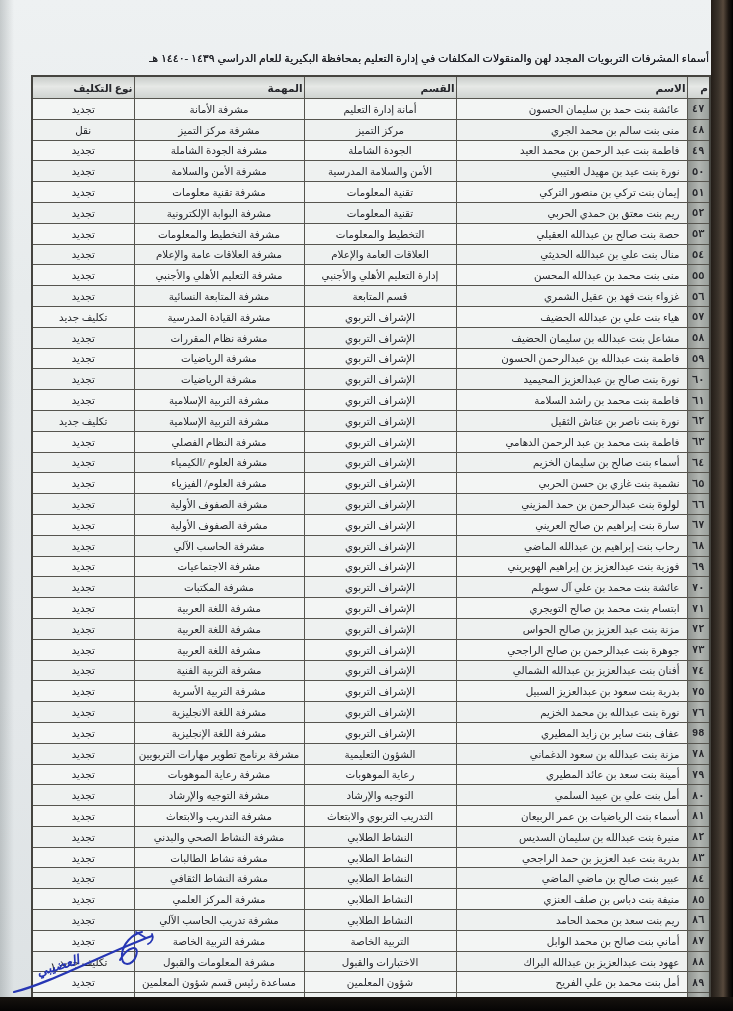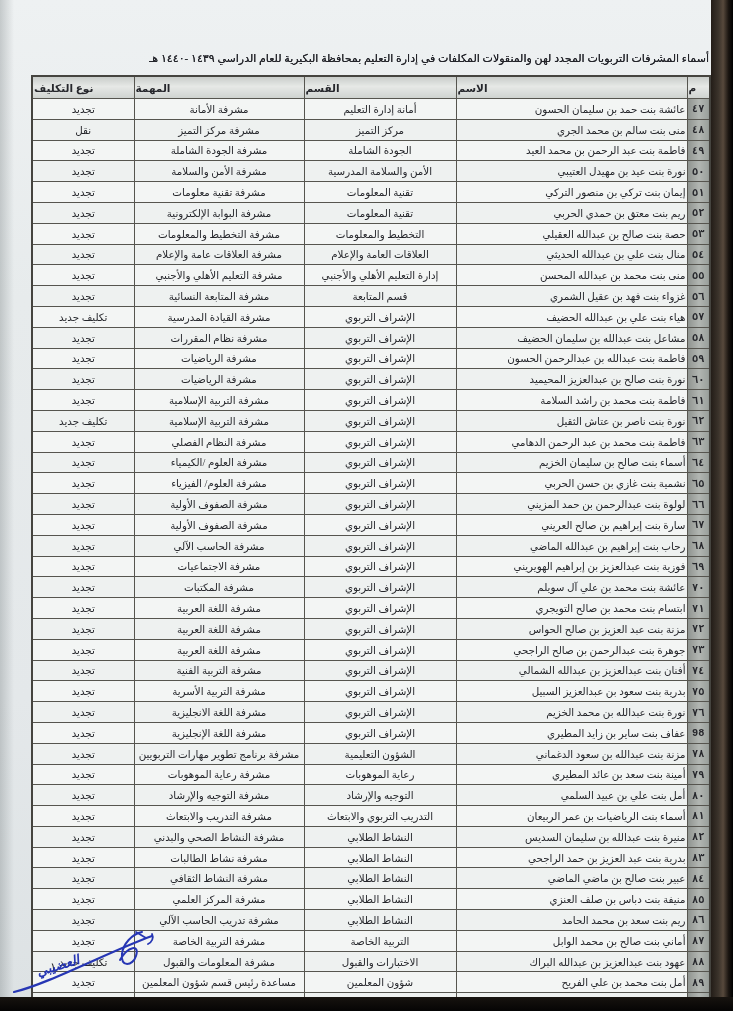--- a/index.html
+++ b/index.html
@@ -40,31 +40,31 @@
     background:#f4f6f5;
   }
   table.roster th,table.roster td{
     border:1px solid #56554f;
     overflow:hidden;white-space:nowrap;
     color:#26272c;
   }
   table.roster th{
     height:19px;font-size:10.5px;font-weight:bold;
     background:linear-gradient(180deg,#c9cdca 0%,#e6e8e6 45%,#cfd3d0 100%);
-    text-align:left;
+    text-align:right;
     margin-top:14px;
   }
   table.roster td{height:17.8px;font-size:10.3px;}
   td.c-num{
     text-align:center;font-size:9.5px;font-weight:bold;color:#1e1f24;
     background:linear-gradient(90deg,#8e938f 0%,#b2b6b2 55%,#9aa09c 100%);
     font-family:Liberation Mono, monospace;
   }
   th.h-num{background:linear-gradient(180deg,#b9bdba 0%,#d8dbd8 50%,#b4b8b5 100%);}
-  td.c-name{text-align:right;padding-right:1px;background:#f3f5f4;}
+  td.c-name{text-align:right;padding-right:7px;background:#f3f5f4;}
   td.c-dept,td.c-task,td.c-type{text-align:center;background:#f3f5f4;}
   tr:nth-child(even) td.c-name,tr:nth-child(even) td.c-dept,
   tr:nth-child(even) td.c-task,tr:nth-child(even) td.c-type{background:#eef1f0;}
   .page-num{
     position:absolute;left:50px;top:960px;font-size:12px;color:#2a2b30;
   }
   .signature{
     position:absolute;left:8px;top:930px;width:150px;height:72px;
     direction:ltr;
   }

